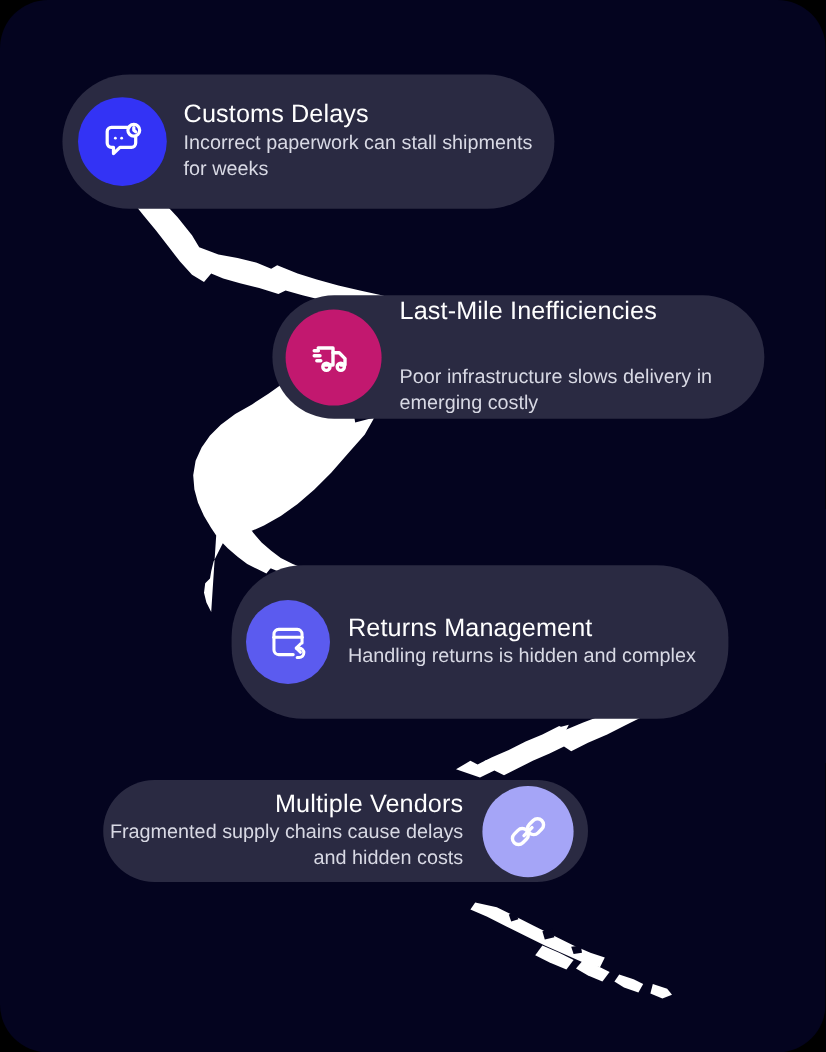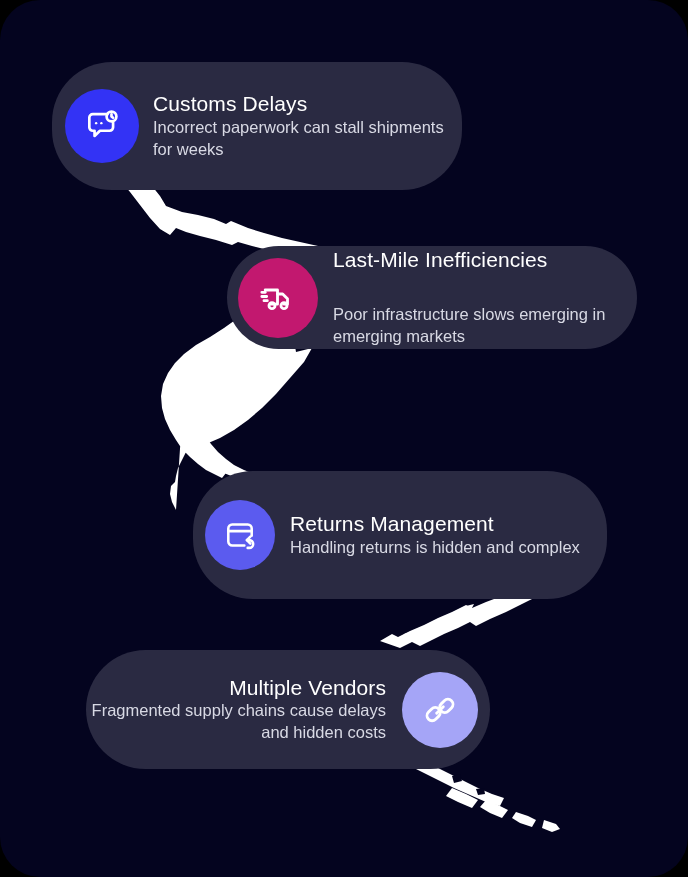--- a/index.html
+++ b/index.html
@@ -70,21 +70,21 @@
     font-weight: 400;
     line-height: 1.33;
     margin-top: 0;
   }
 
   
   #card-1 {
     left: 52px;
     top: 62px;
     width: 410px;
-    height: 128px;
+    height: 112px;
     padding-left: 13px;
   }
   #card-1 .card-icon { width: 74px; height: 74px; background: #3333f5; }
   #card-1 .card-text { margin-left: 14px; }
 
   
   #card-2 {
     left: 227px;
     top: 246px;
     width: 410px;
@@ -103,21 +103,21 @@
     padding-left: 12px;
   }
   #card-3 .card-icon { width: 70px; height: 70px; background: #5b5bef; }
   #card-3 .card-text { margin-left: 15px; }
 
   
   #card-4 {
     left: 86px;
     top: 650px;
     width: 404px;
-    height: 119px;
+    height: 85px;
     padding-right: 12px;
     justify-content: flex-end;
   }
   #card-4 .card-icon { width: 76px; height: 76px; background: #a5a5f7; order: 2; }
   #card-4 .card-text { margin-right: 16px; align-items: flex-end; text-align: right; order: 1; }
 
   .icon-svg { display: block; }
 </style>
 </head>
 <body>
@@ -197,21 +197,21 @@
       <svg class="icon-svg" width="40" height="40" viewBox="0 0 24 24" fill="none" stroke="#ffffff" stroke-width="1.7" stroke-linecap="round" stroke-linejoin="round">
         <path d="M4.3 7.2h7.4v8.5H7.4"></path>
         <path d="M11.7 9.6h3.1l2.9 2.9v3.2h-2.1"></path>
         <circle cx="8.4" cy="16.6" r="1.8"></circle>
         <circle cx="15.6" cy="16.6" r="1.8"></circle>
         <path d="M2.3 8.6h2.1M2.3 11.1h2.9M3.6 13.6h2"></path>
       </svg>
     </div>
     <div class="card-text">
       <div class="card-title">Last-Mile Inefficiencies</div>
-      <div class="card-desc">Poor infrastructure slows emerging in emerging markets</div>
+      <div class="card-desc">Poor infrastructure slows delivery in emerging costly</div>
     </div>
   </div>
 
   <div class="card" id="card-3">
     <div class="card-icon">
       <svg class="icon-svg" width="36" height="36" viewBox="0 0 24 24" fill="none" stroke="#ffffff" stroke-width="1.7" stroke-linecap="round" stroke-linejoin="round">
         <path d="M4.2 9.4h15.6"></path>
         <path d="M4.2 9.4V7.6A2.6 2.6 0 0 1 6.8 5h10.4a2.6 2.6 0 0 1 2.6 2.6v1.8"></path>
         <path d="M19.8 9.4v3.1"></path>
         <path d="M4.2 9.4v7A2.6 2.6 0 0 0 6.8 19h8.1"></path>

